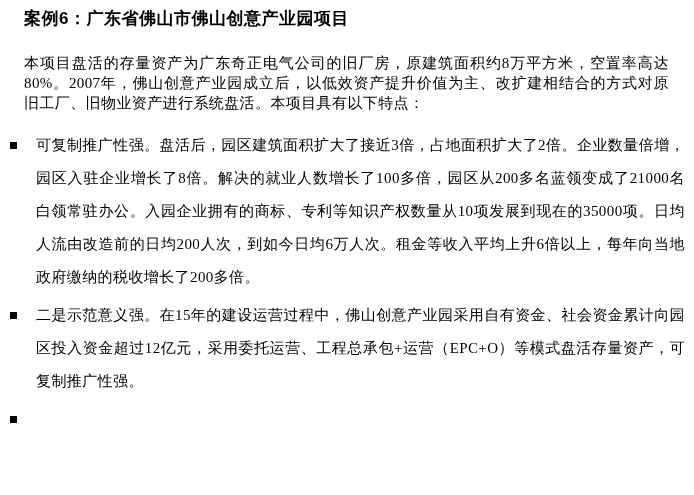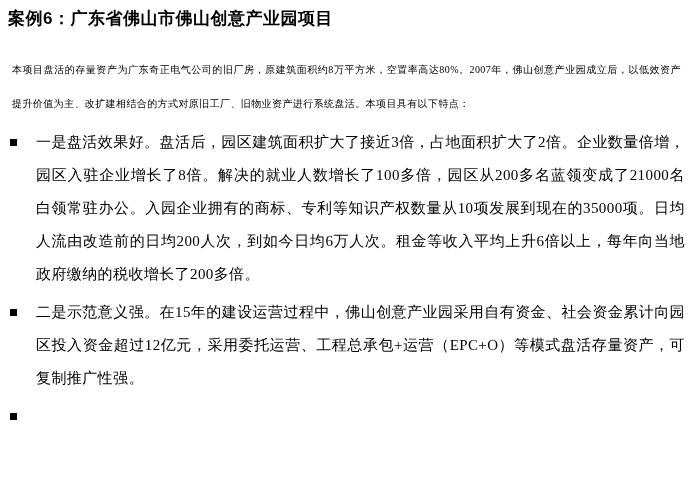--- a/index.html
+++ b/index.html
@@ -15,32 +15,32 @@
     font-family: "Liberation Serif", "DejaVu Serif", serif;
     color: #000000;
   }
   .page {
     width: 694px;
     height: 495px;
     padding: 8px 9px 0 8px;
     background: #ffffff;
   }
   .doc-title {
-    margin: 0 0 23px 0;
+    margin: 0 0 23px 16px;
     font-family: "Liberation Sans", "DejaVu Sans", sans-serif;
     font-size: 17px;
     line-height: 22px;
     font-weight: 700;
     color: #000000;
     letter-spacing: 0.5px;
   }
   .intro {
-    margin: 4px;
-    font-size: 10px;
-    line-height: 34px;
+    margin: 16px;
+    font-size: 15px;
+    line-height: 20px;
     text-align: justify;
     letter-spacing: 0.4px;
   }
   .feature-list {
     margin: 0;
     padding: 0;
     list-style: none;
   }
   .feature-list li {
     position: relative;
@@ -65,21 +65,21 @@
 <body>
 
 <div class="page">
   <h1 class="doc-title">案例6：广东省佛山市佛山创意产业园项目</h1>
 
   <p class="intro">本项目盘活的存量资产为广东奇正电气公司的旧厂房，原建筑面积约8万平方米，空置率高达80%。2007年，佛山创意产业园成立后，以低效资产提升价值为主、改扩建相结合的方式对原旧工厂、旧物业资产进行系统盘活。本项目具有以下特点：</p>
 
   <ul class="feature-list">
     <li>
       <span class="bullet-square"></span>
-      <span>一是盘活效果好。盘活后，园区建筑面积扩大了接近3倍，占地面积扩大了2倍。企业数量倍增，园区入驻企业增长了8倍。解决的就业人数增长了100多倍，园区从200多名蓝领变成了21000名白领常驻办公。入园企业拥有的商标、专利等知识产权数量从10项发展到现在的35000项。日均人流由改造前的日均200人次，到如今日均6万人次。租金等收入平均上升6倍以上，每年向当地政府缴纳的税收增长了200多倍。</span>
+      <span>可复制推广性强。盘活后，园区建筑面积扩大了接近3倍，占地面积扩大了2倍。企业数量倍增，园区入驻企业增长了8倍。解决的就业人数增长了100多倍，园区从200多名蓝领变成了21000名白领常驻办公。入园企业拥有的商标、专利等知识产权数量从10项发展到现在的35000项。日均人流由改造前的日均200人次，到如今日均6万人次。租金等收入平均上升6倍以上，每年向当地政府缴纳的税收增长了200多倍。</span>
     </li>
     <li>
       <span class="bullet-square"></span>
       <span>二是示范意义强。在15年的建设运营过程中，佛山创意产业园采用自有资金、社会资金累计向园区投入资金超过12亿元，采用委托运营、工程总承包+运营（EPC+O）等模式盘活存量资产，可复制推广性强。</span>
     </li>
     <li>
       <span class="bullet-square"></span>
     </li>
   </ul>
 </div>

